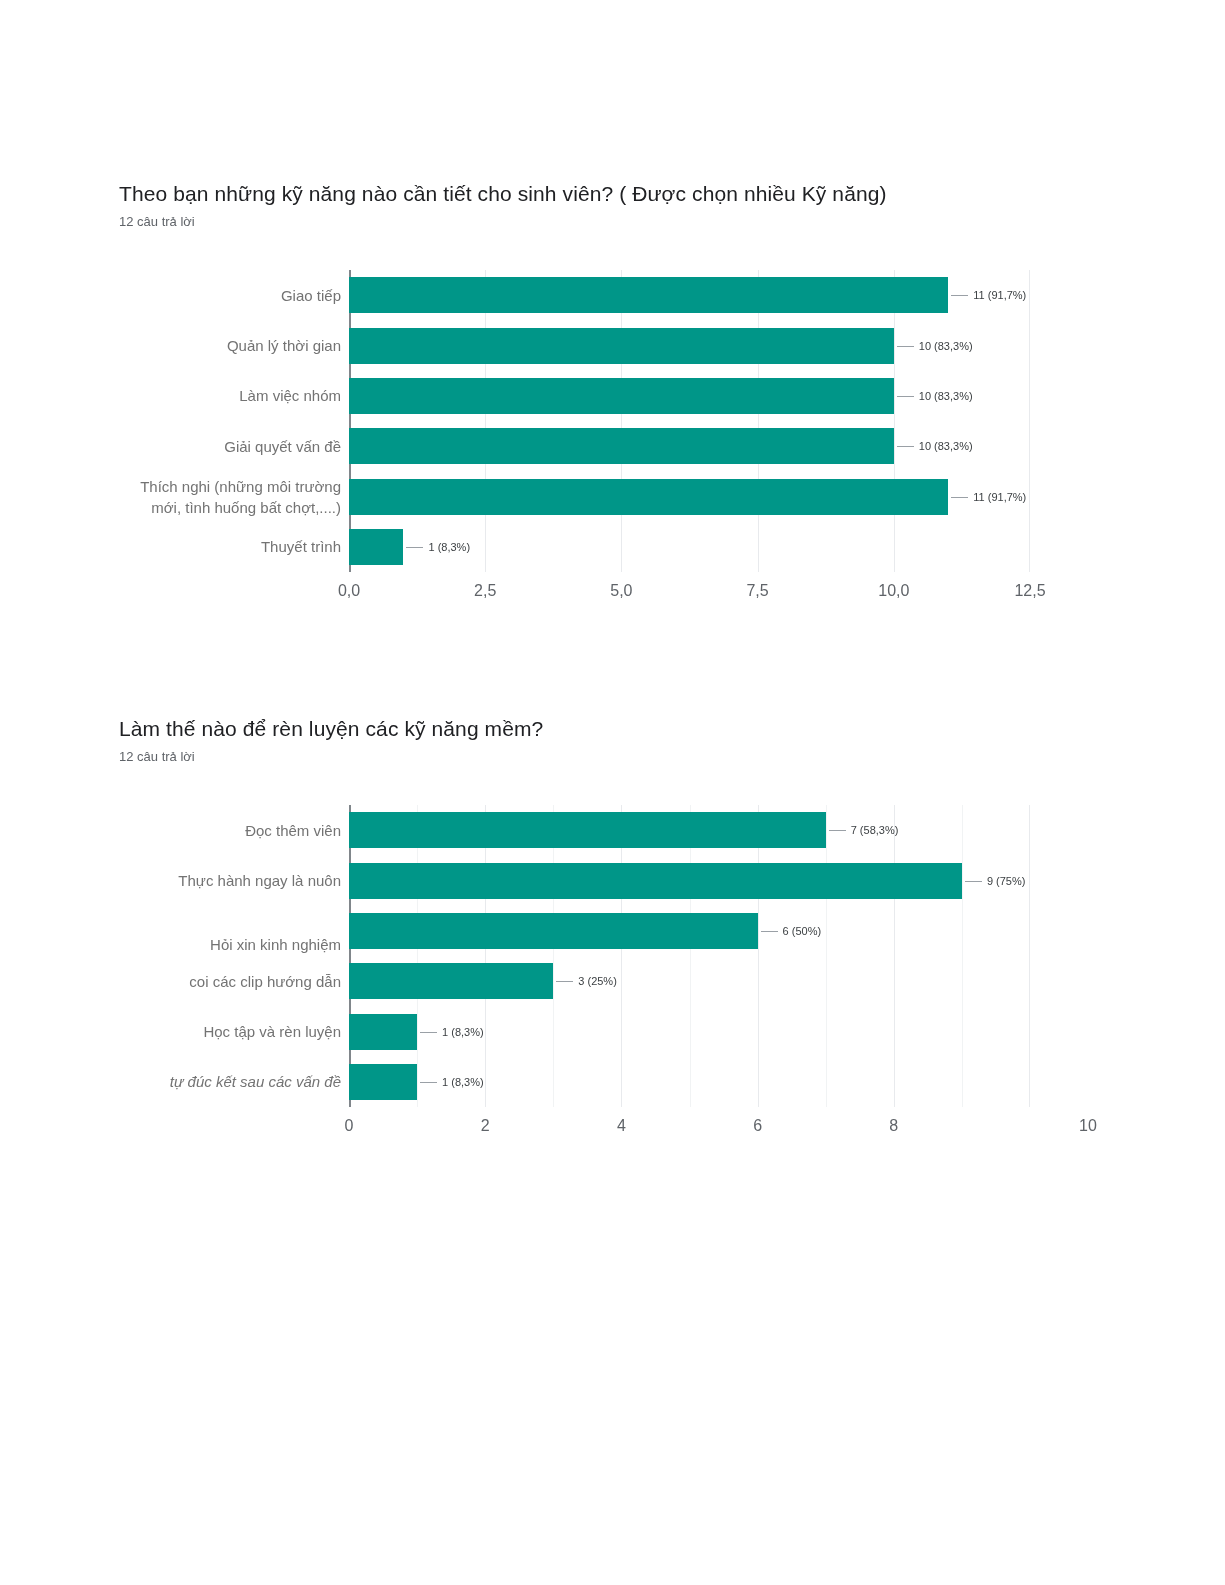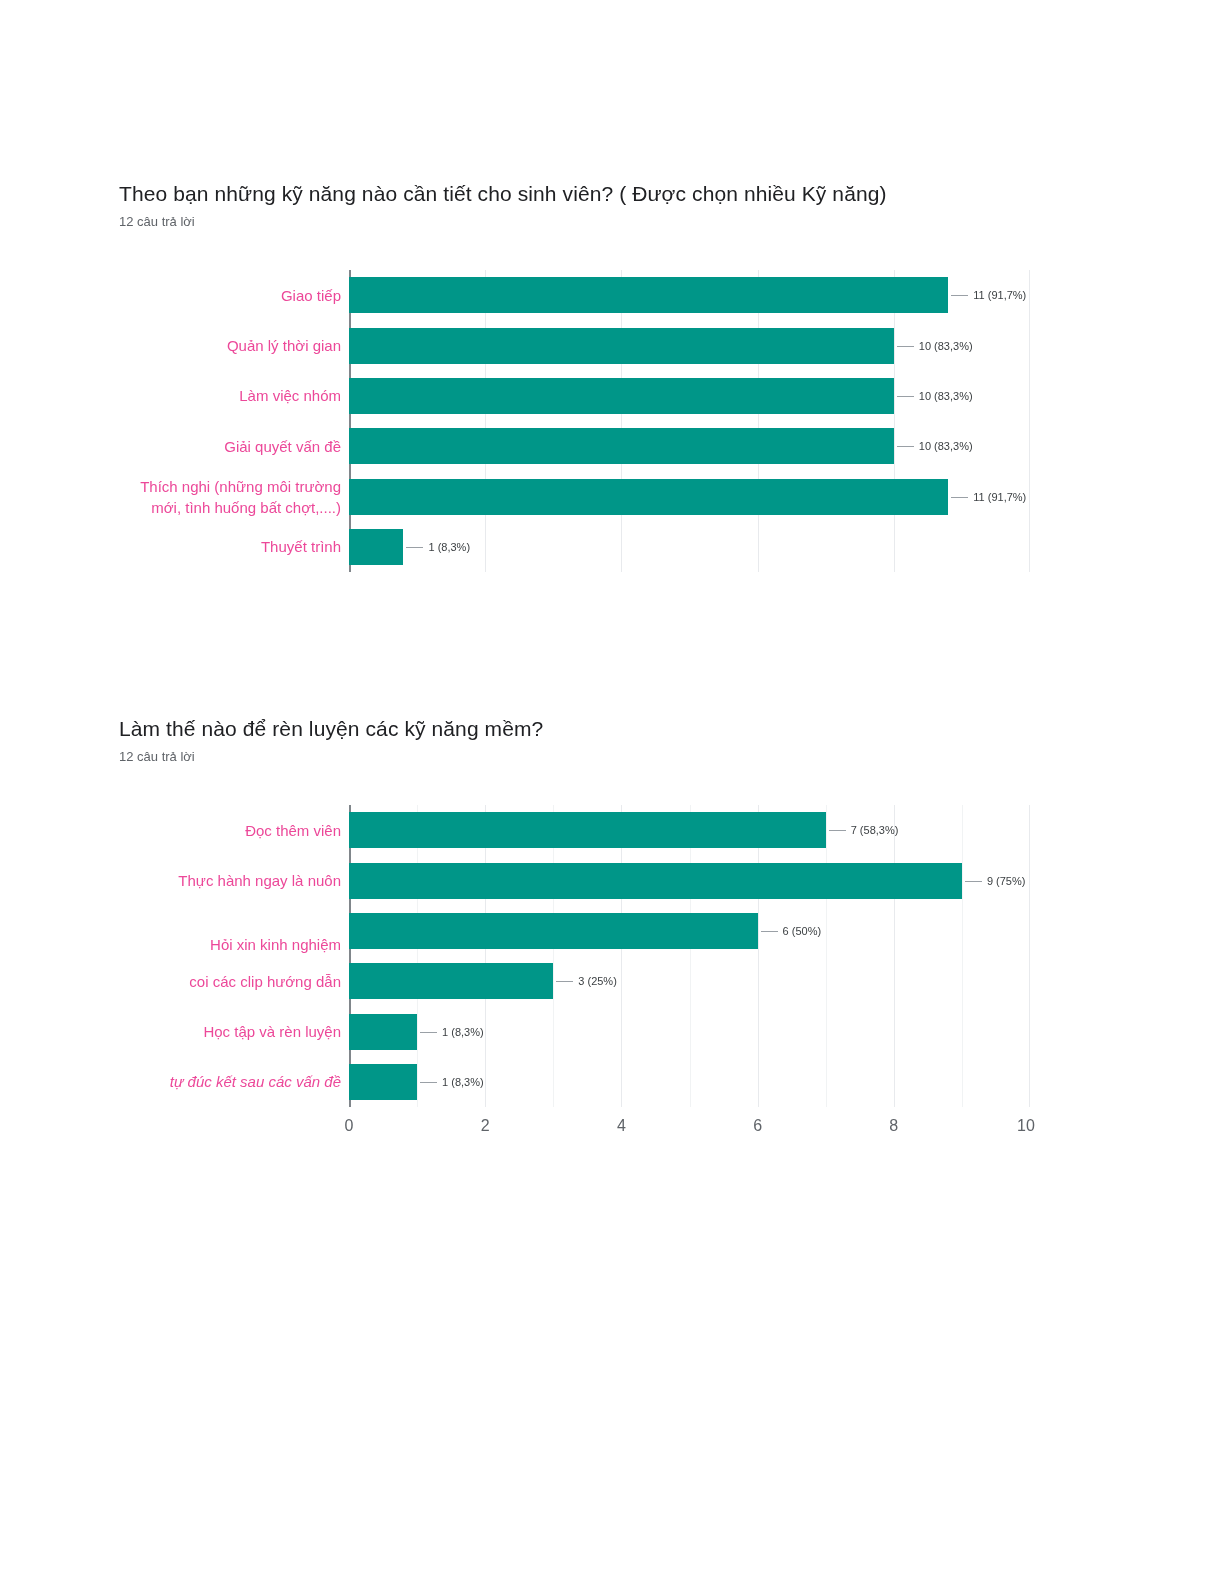--- a/index.html
+++ b/index.html
@@ -124,21 +124,21 @@
     background: #9aa0a6;
   }
 
   .cat-label-box {
     position: absolute;
     width: 238px;
     left: 103px;
     text-align: right;
     font-size: 15px;
     line-height: 21px;
-    color: #ec4899;
+    color: #737373;
     display: flex;
     align-items: center;
     justify-content: flex-end;
     height: 36px;
   }
 
   
   .xtick {
     position: absolute;
     font-size: 16px;
@@ -215,20 +215,28 @@
           <div class="bar-row" style="top: 216.5px; width: 681px;">
             <div class="bar" style="width: 599.28px; background: rgb(0, 150, 136);"></div>
             <div class="bar-leader" style="left: 602.28px;"></div>
             <div class="bar-label" style="left: 602.28px;">11 (91,7%)</div>
           </div>
           <div class="bar-row" style="top: 266.833px; width: 681px;">
             <div class="bar" style="width: 54.48px; background: rgb(0, 150, 136);"></div>
             <div class="bar-leader" style="left: 57.48px;"></div>
             <div class="bar-label" style="left: 57.48px;">1 (8,3%)</div>
           </div>
+        </div>
+      <div class="xaxis-labels" id="xticks-1" style="top: 320px;">
+          <div class="xtick" style="left: 349px;">0,0</div>
+          <div class="xtick" style="left: 485.2px;">2,5</div>
+          <div class="xtick" style="left: 621.4px;">5,0</div>
+          <div class="xtick" style="left: 757.6px;">7,5</div>
+          <div class="xtick" style="left: 893.8px;">10,0</div>
+          <div class="xtick" style="left: 1030px;">12,5</div>
         </div>
     </div>
   </section>
 
   <section class="chart-block" id="chart-block-2">
     <div class="chart-title">Làm thế nào để rèn luyện các kỹ năng mềm?</div>
     <div class="chart-subtitle">12 câu trả lời</div>
     <div class="plot-wrap">
       <div class="plot-area c2" id="plot-area-2" style="height: 302px;">
           <div class="gridline minor" style="left: 68.1px;"></div>
@@ -294,18 +302,18 @@
             <div class="bar-leader" style="left: 71.1px;"></div>
             <div class="bar-label" style="left: 71.1px;">1 (8,3%)</div>
           </div>
         </div>
       <div class="xaxis-labels" id="xticks-2" style="top: 320px;">
           <div class="xtick" style="left: 349px;">0</div>
           <div class="xtick" style="left: 485.2px;">2</div>
           <div class="xtick" style="left: 621.4px;">4</div>
           <div class="xtick" style="left: 757.6px;">6</div>
           <div class="xtick" style="left: 893.8px;">8</div>
-          <div class="xtick" style="left: 1026px; text-align: center;">10</div>
+          <div class="xtick" style="left: 1088px; text-align: center;">10</div>
         </div>
     </div>
   </section>
 
 </div>
 
 </body></html>

